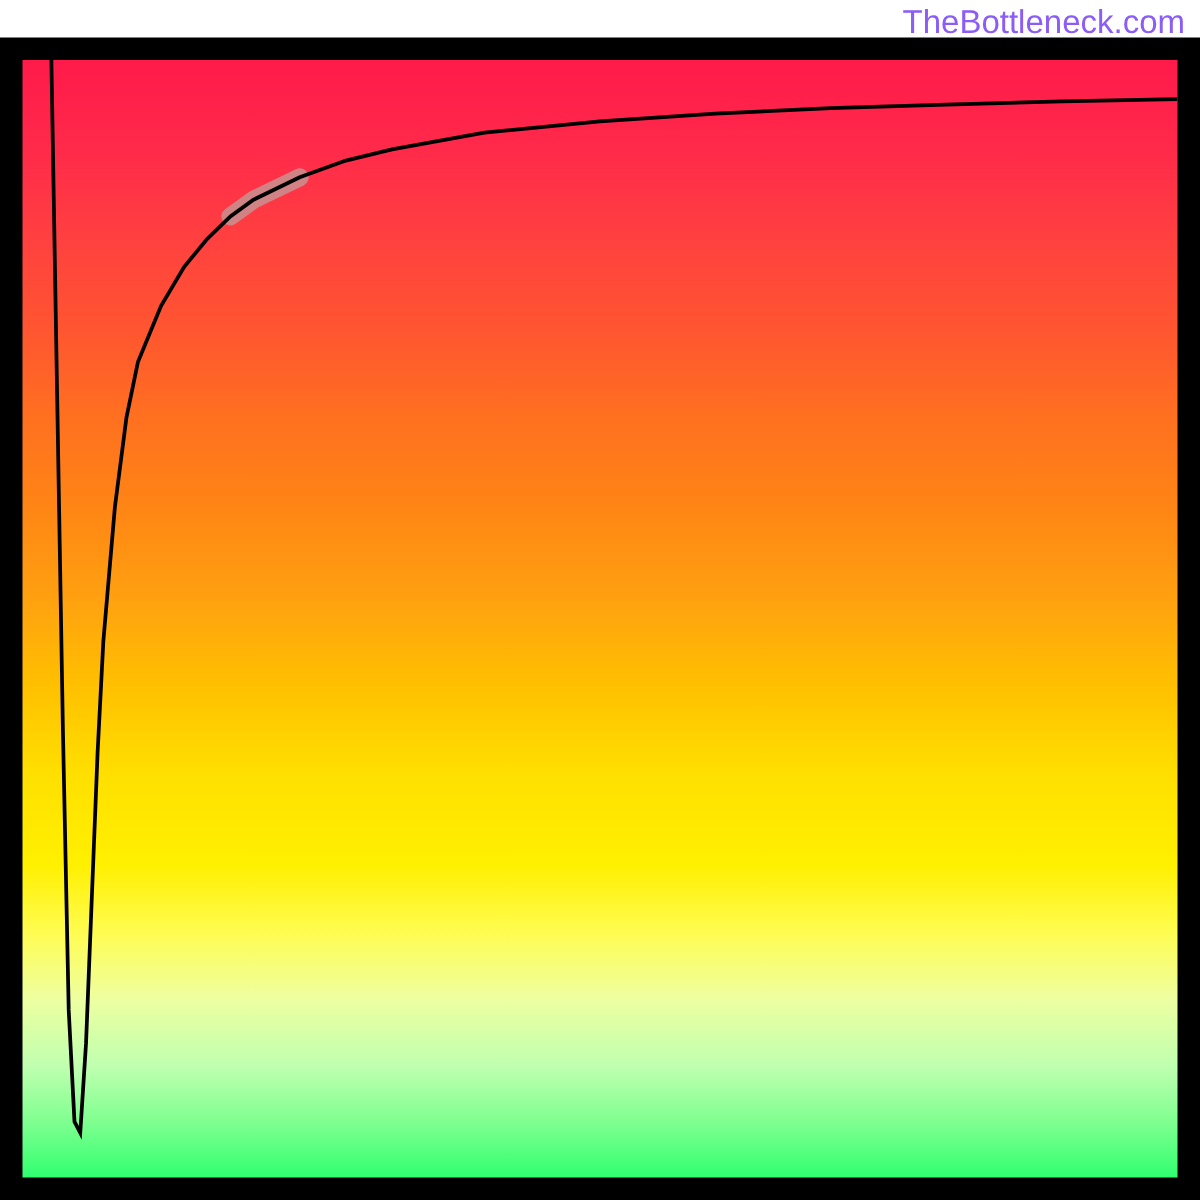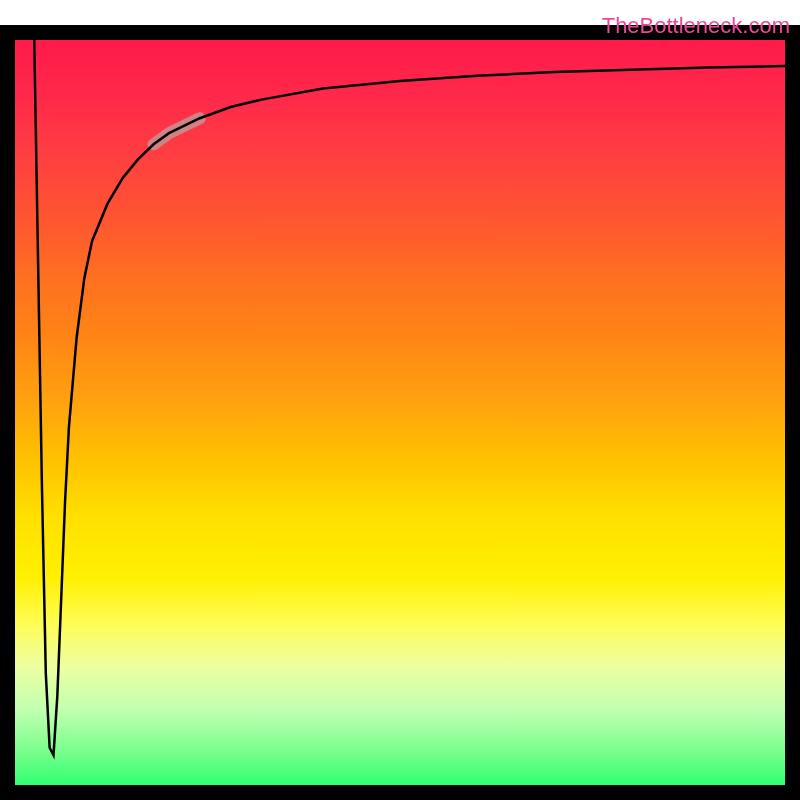--- a/index.html
+++ b/index.html
@@ -9,24 +9,24 @@
     }
     body {
       width: 800px;
       height: 800px;
       background: white;
       position: relative;
       font-family: Arial, sans-serif;
     }
     .watermark {
       position: absolute;
-      top: 13px;
+      top: 2px;
       right: 10px;
       font-size: 22px;
-      color: #ec4899;
+      color: #8b5cf6;
       font-weight: normal;
       z-index: 10;
     }
     .chart-frame {
       position: absolute;
       top: 25px;
       left: 0;
       width: 800px;
       height: 775px;
       background: #000;

